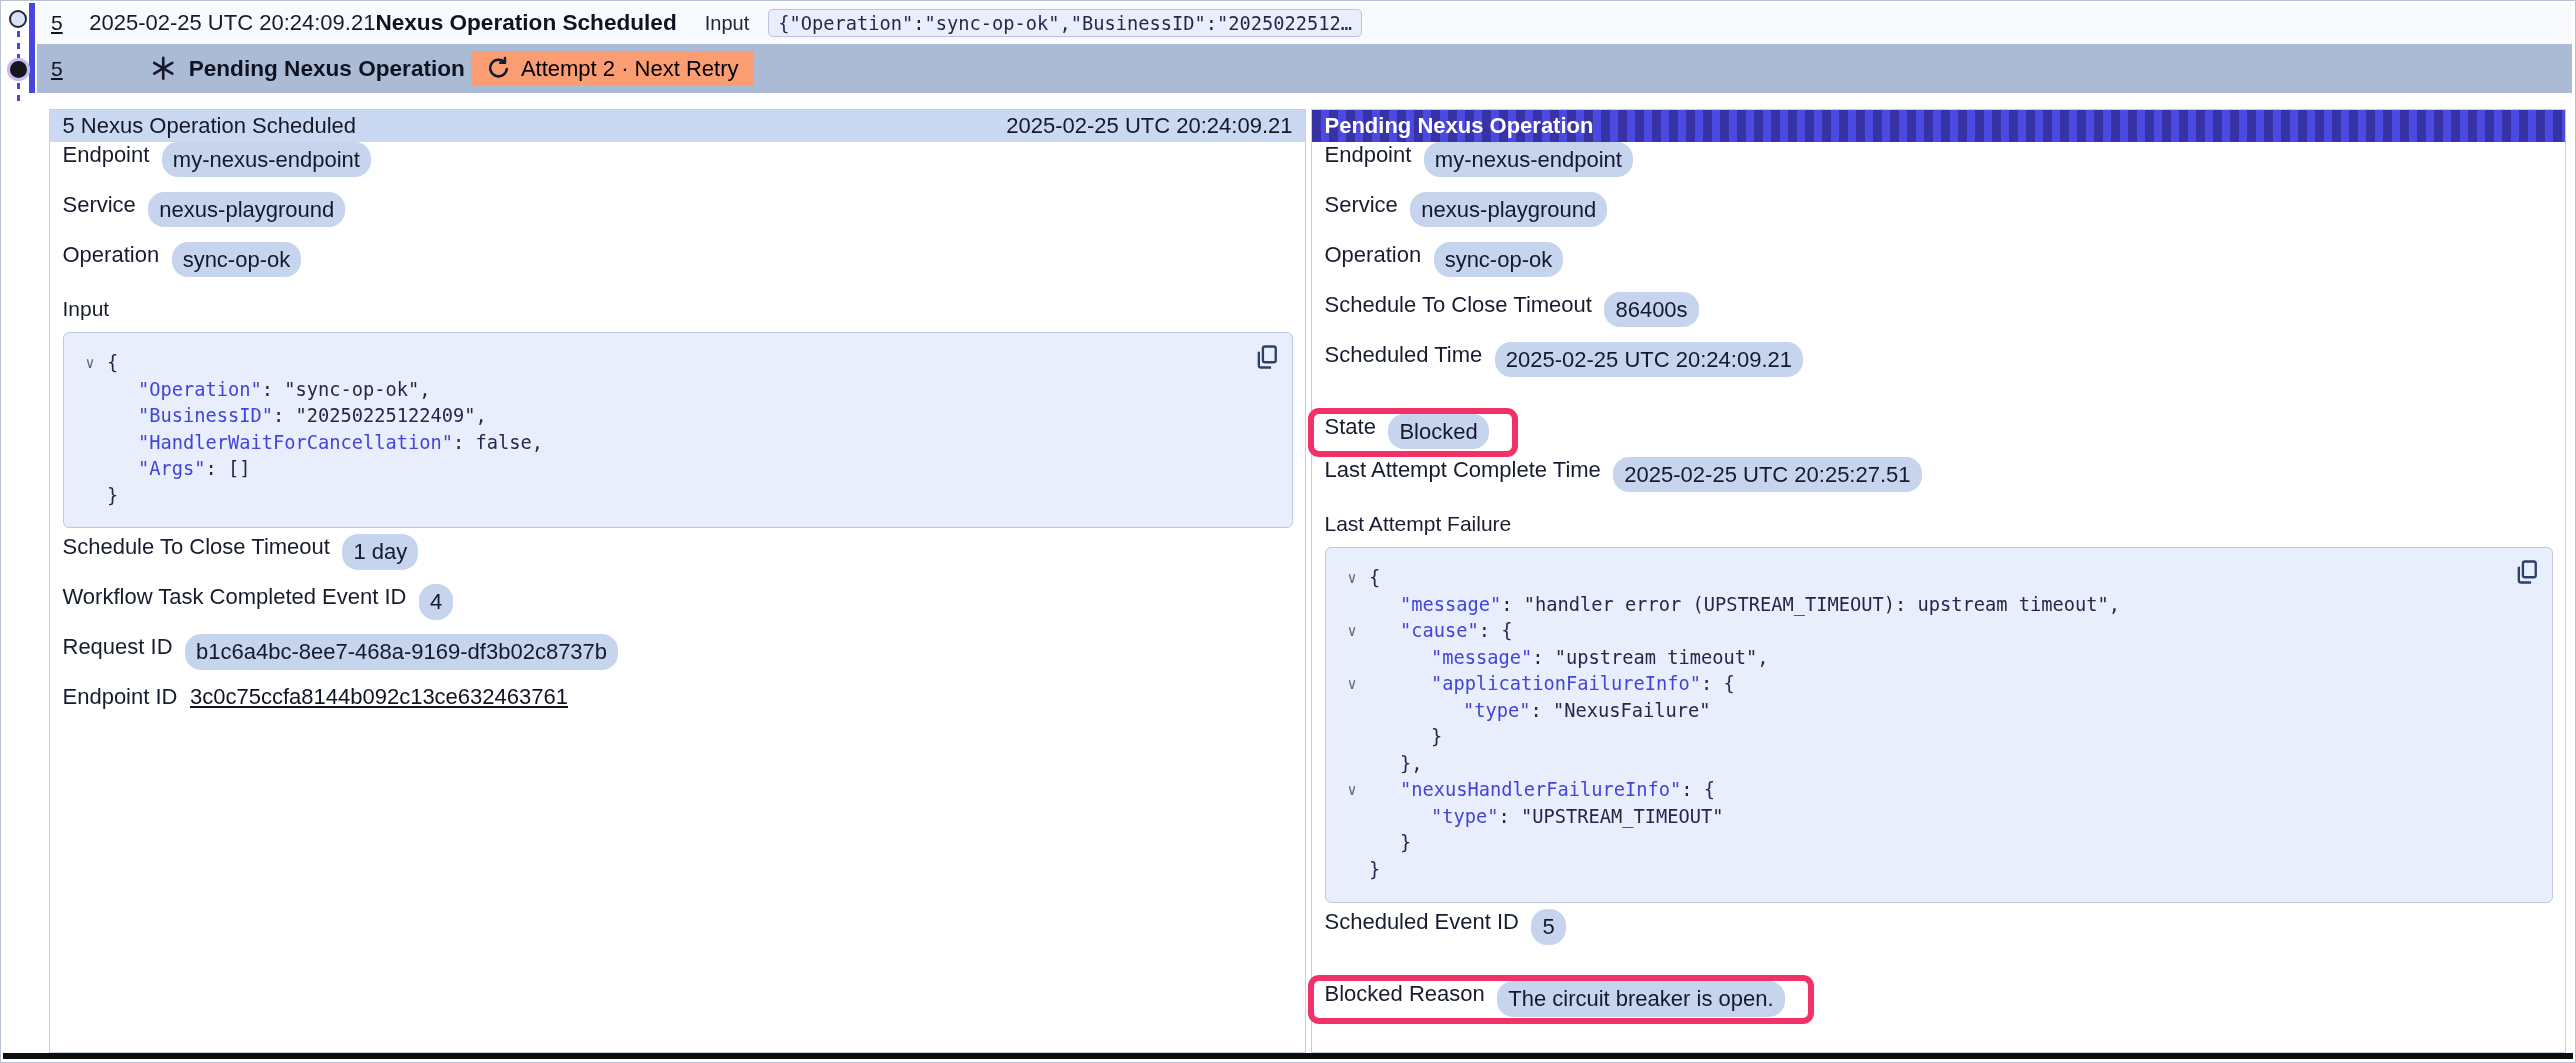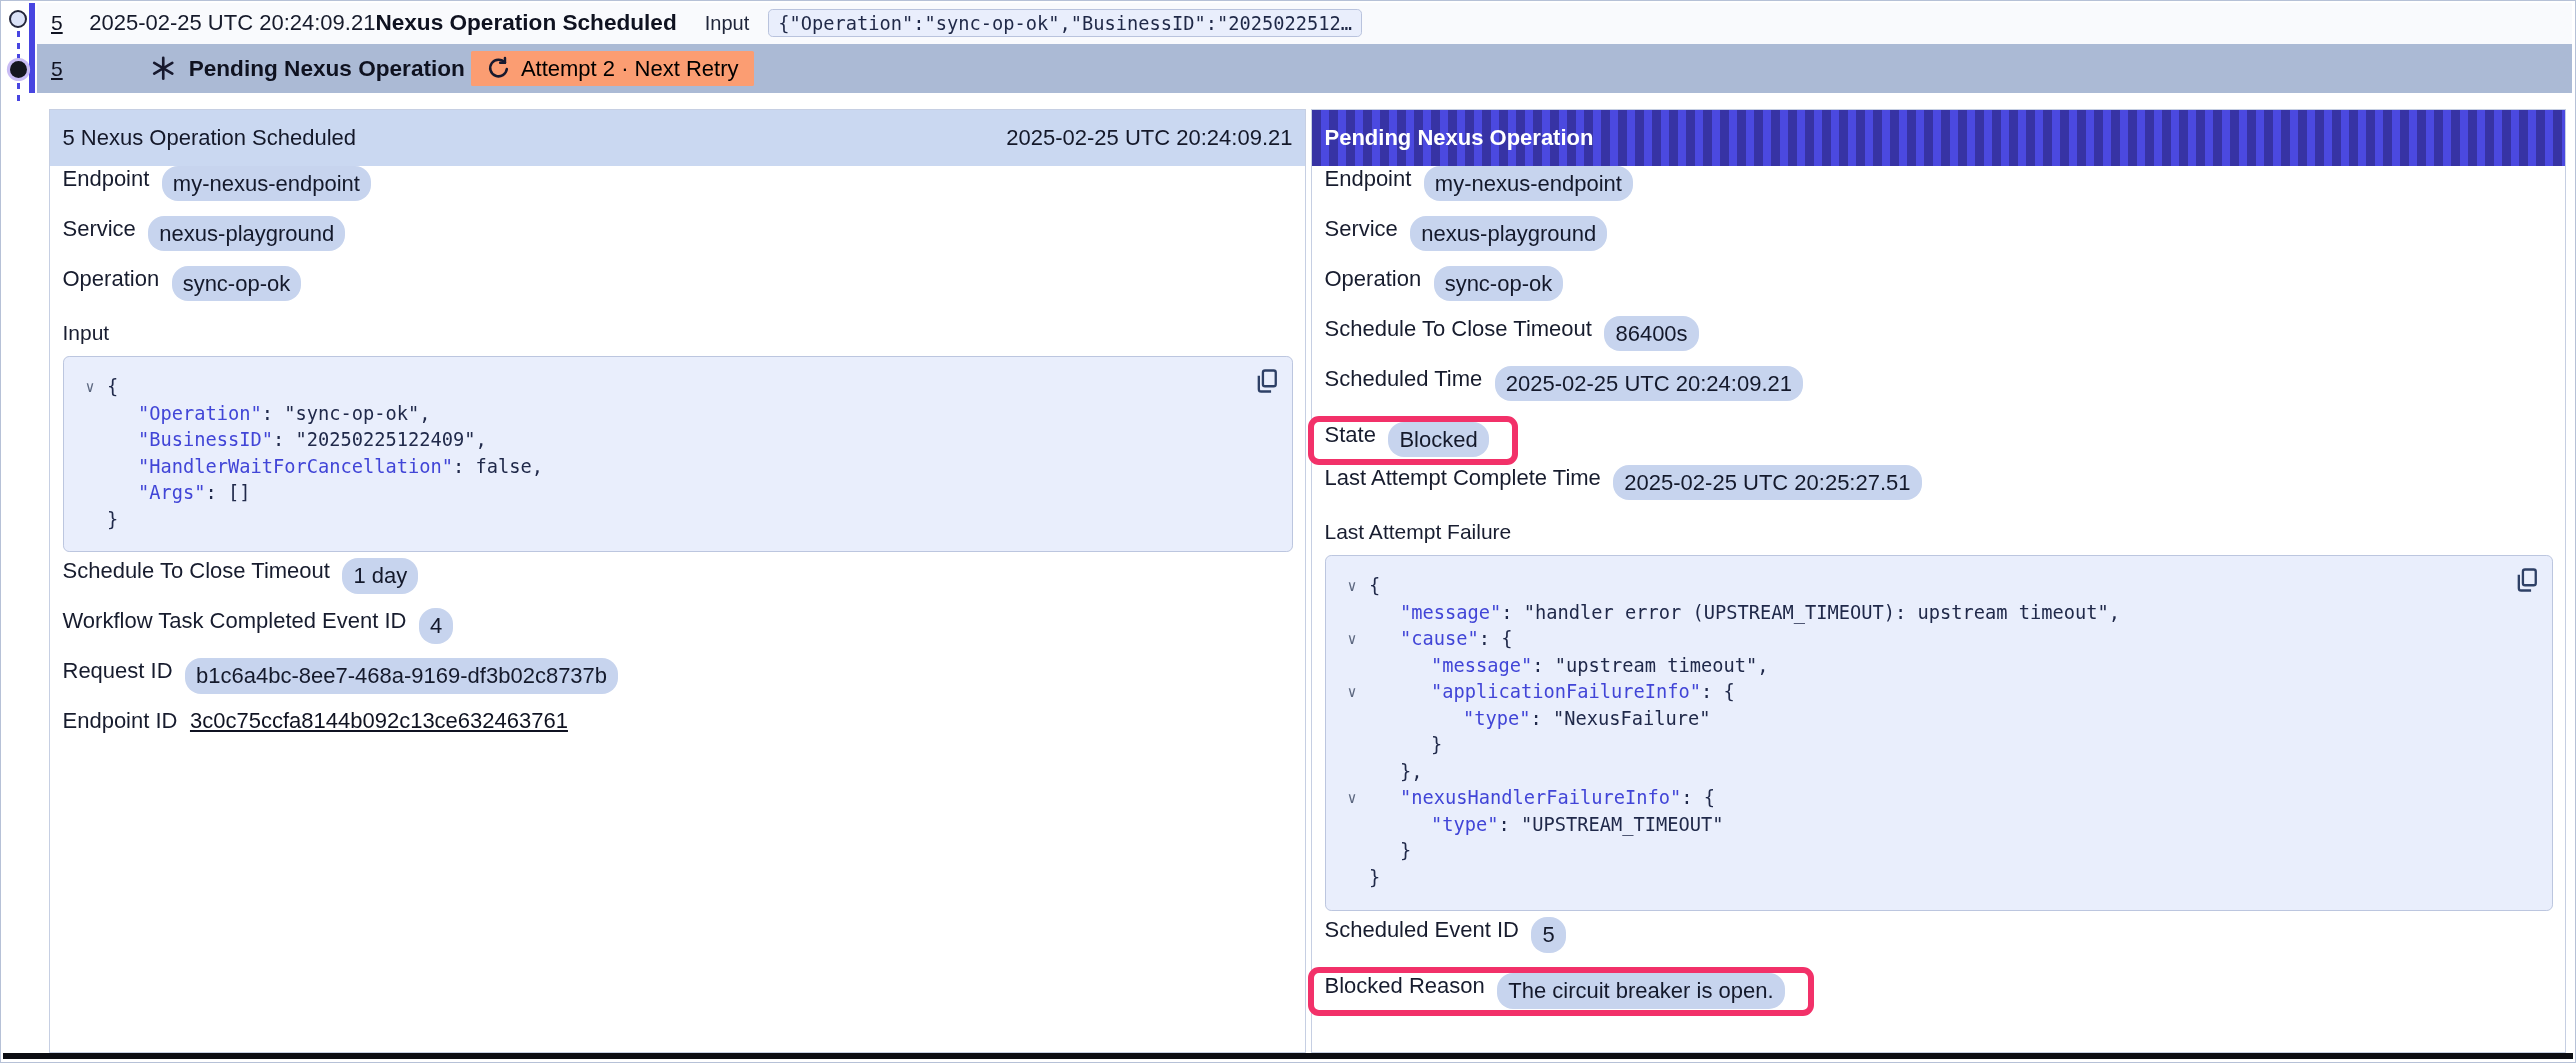--- a/index.html
+++ b/index.html
@@ -33,21 +33,21 @@
   .r2-ico   { margin-left:87px; display:flex; }
   .r2-title { margin-left:12.5px; font-size:22.6px; font-weight:700; color:#0f1220; }
   .badge    { margin-left:6px; background:#fb9d72; display:flex; align-items:center; gap:9.4px;
               padding:4.7px 15.6px; border-radius:1.6px; font-size:22px; color:#000000; }
 
   
   .panel { position:absolute; top:108px; height:944px; background:#ffffff;
            border:1.6px solid #c6cfe3; box-sizing:border-box; overflow:visible; }
   .panel-left  { left:48px;  width:1257px; }
   .panel-right { left:1310px; width:1255px; }
-  .phead { height:56px; display:flex; align-items:center; padding:0 12.5px; font-size:22px; box-sizing:border-box; }
+  .phead { height:32px; display:flex; align-items:center; padding:0 12.5px; font-size:22px; box-sizing:border-box; }
   .phead-left  { background:#cad8f1; color:#141829; justify-content:space-between; }
   .phead-right { background:repeating-linear-gradient(90deg,#3733a4 0 8.6px,#4b49e0 8.6px 17px);
                  color:#ffffff; font-weight:700; }
   .pbody { padding:0 12.5px; }
 
   .frow { display:flex; align-items:flex-start; gap:12.5px; height:50px; font-size:22px; color:#171c2e; }
   .chip { display:inline-flex; align-items:center; background:#c7d4ee; border-radius:16px;
           padding:4.7px 11px; font-size:22px; color:#14192b; white-space:nowrap; }
   .linkval { font-size:22px; color:#101322; text-decoration:underline; cursor:pointer; }
   .blk-lbl { height:34px; display:flex; align-items:center; font-size:21px; color:#181d30; }
@@ -58,21 +58,21 @@
                font-family:"DejaVu Sans Mono", monospace; font-size:18.7px; line-height:26.5px; color:#20294a;
                box-sizing:border-box; }
   .cline { display:flex; white-space:pre; }
   .gut { width:34px; flex:none; text-align:center; color:#5d6880; font-size:15px; cursor:pointer; }
   .ind0{padding-left:0} .ind1{padding-left:31px} .ind2{padding-left:62px} .ind3{padding-left:94px}
   .k { color:#4145d7; }
   .copy-btn { position:absolute; top:9.4px; right:11px; width:28px; height:28px; cursor:pointer; }
 
   
   .hl { border:6.2px solid #f23169; border-radius:11px; width:max-content;
-        padding:0 23.4px 0 11px; margin:0 0 0 -17px; }
+        padding:0 23.4px 0 11px; margin:16px 0 0 -17px; }
   .hl .frow { height:37px; }
 
   
   .bottom-line { position:absolute; left:1.6px; right:1.6px; top:1052px; height:5.5px; background:#0c0d12; }
 
   svg { display:block; }
 </style>
 </head>
 <body>
 

